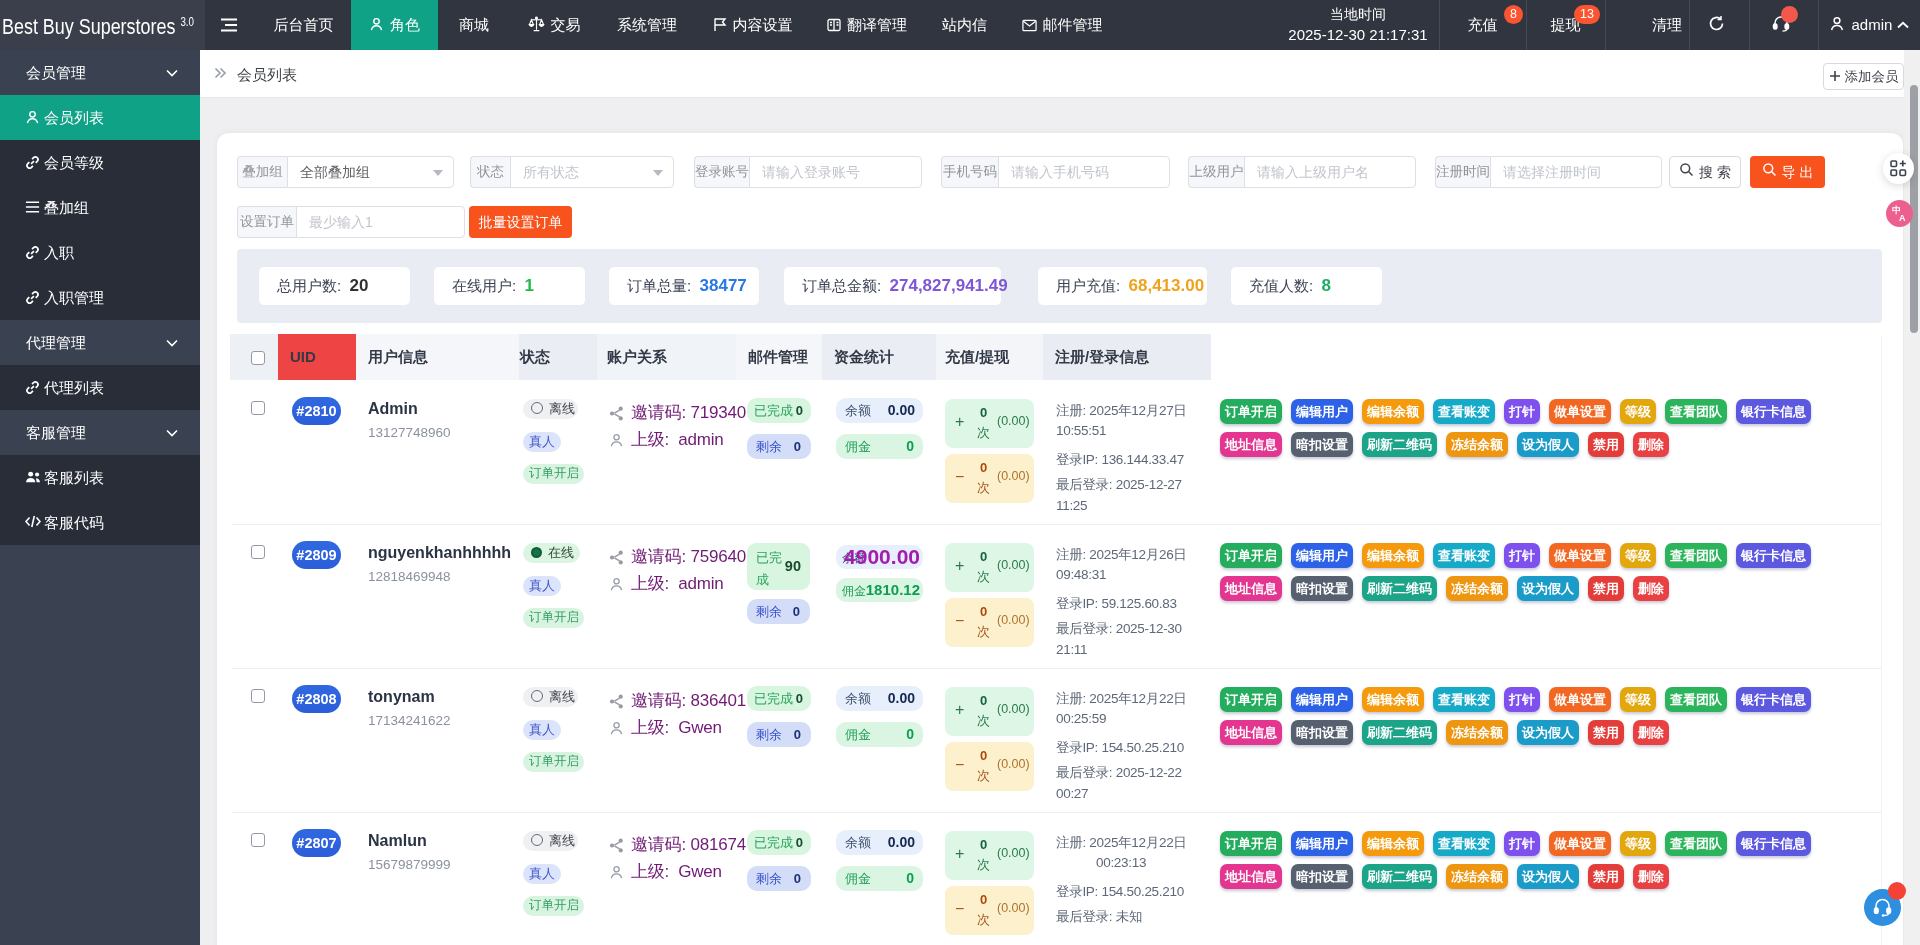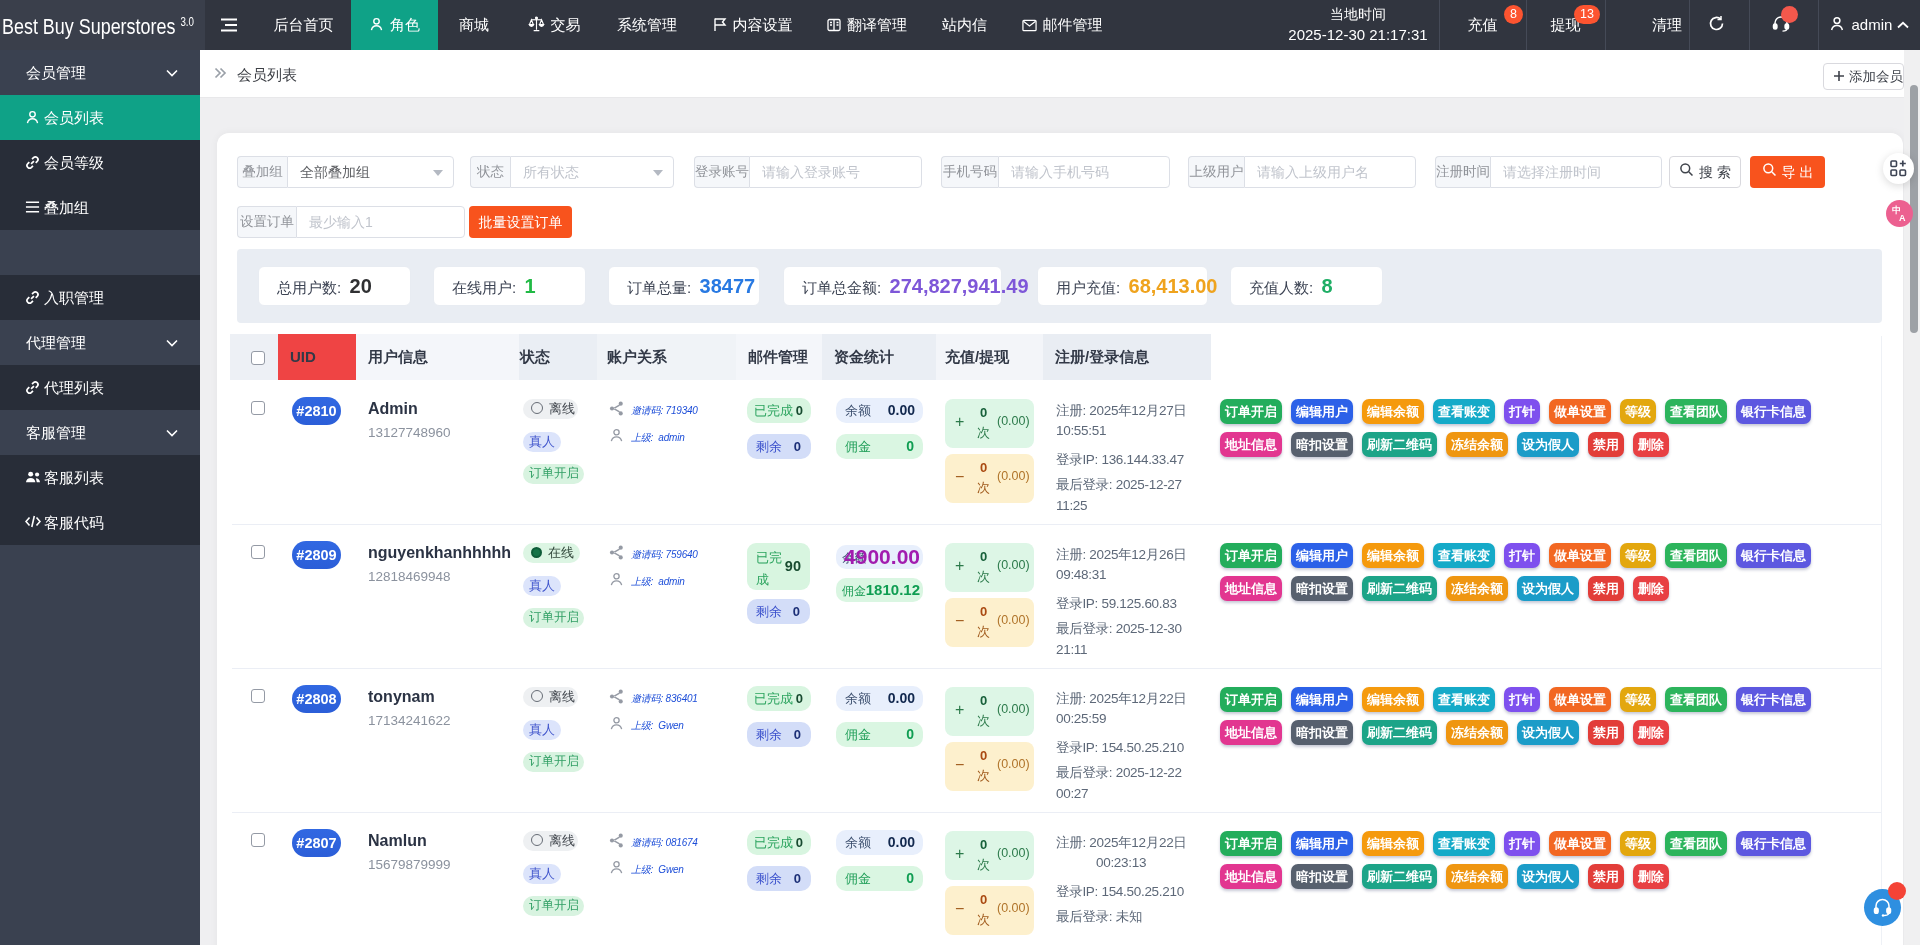--- a/index.html
+++ b/index.html
@@ -26,31 +26,31 @@
 #crumb{position:absolute;left:200px;top:50px;width:1720px;height:48px;background:#fff;border-bottom:1px solid #e8e8ea;}
 #card{position:absolute;left:217px;top:133px;width:1686px;height:830px;background:#fff;border-radius:12px;box-shadow:0 0 8px rgba(0,0,0,.05);}
 .lbl{position:absolute;height:32px;line-height:30px;white-space:nowrap;background:#f5f7fa;border:1px solid #dcdfe6;border-right:none;border-radius:4px 0 0 4px;color:#909399;font-size:13.5px;text-align:center;top:156px;}
 .inp{position:absolute;height:32px;line-height:30px;white-space:nowrap;overflow:hidden;background:#fff;border:1px solid #dcdfe6;border-radius:0 4px 4px 0;color:#c0c4cc;font-size:14px;padding-left:12px;top:156px;}
 .inp.val{color:#606266;}
 .caret{position:absolute;right:10px;top:13px;width:0;height:0;border-left:5px solid transparent;border-right:5px solid transparent;border-top:6px solid #b4b9c2;}
 .obtn{position:absolute;background:#f8531d;border-radius:4px;color:#fff;font-size:14px;text-align:center;}
 
 #statband{position:absolute;left:237px;top:249px;width:1645px;height:74px;background:#e9edf3;border-radius:4px;}
 .stat{position:absolute;top:266px;height:40px;background:#fff;border:1px solid #e8ecf2;border-radius:6px;line-height:38px;font-size:15px;color:#3c4353;padding-left:18px;white-space:nowrap;}
-.stat b{font-size:20px;}
+.stat b{font-size:17px;}
 
 .th{position:absolute;top:334px;height:46px;line-height:46px;font-size:15px;font-weight:bold;color:#323947;padding-left:12px;}
 .cb{position:absolute;width:14px;height:14px;border:1.5px solid #949aa5;border-radius:3px;background:#fff;}
 
 .rowline{position:absolute;left:232px;width:1649px;height:1px;background:#ebeef5;}
 .uid{position:absolute;height:28px;line-height:28px;border-radius:14px;background:linear-gradient(180deg,#3168e2,#2b5ed8);color:#fff;font-weight:bold;font-size:14.5px;text-align:center;}
 .nm{position:absolute;font-size:16px;font-weight:bold;color:#2b3344;}
 .ph{position:absolute;font-size:13.5px;color:#8b929e;}
 .pl{position:absolute;border-radius:10px;font-size:13px;line-height:19px;white-space:nowrap;}
-.acc{position:absolute;font-size:10px;letter-spacing:-0.2px;color:#1d4ed8;white-space:nowrap;font-style:italic;}
+.acc{position:absolute;font-size:17px;letter-spacing:-0.2px;color:#701a75;white-space:nowrap;}
 .acc svg{vertical-align:-2.5px;margin-right:7px;}
 .regtx{position:absolute;font-size:13.5px;letter-spacing:-0.3px;color:#5d6878;white-space:nowrap;}
 .bx{position:absolute;border-radius:8px;width:89px;height:49px;}
 .btns{position:absolute;width:600px;white-space:nowrap;}
 .bt{display:inline-block;height:25px;line-height:25px;border-radius:7px;color:#fff;font-size:13px;font-weight:600;padding:0 5px;margin-right:9px;box-shadow:0 2px 3px rgba(30,40,90,.25);}
 
 #sctrack{position:absolute;left:1904px;top:50px;width:16px;height:895px;background:#f0f0f1;}
 #scthumb{position:absolute;left:1910px;top:85px;width:8px;height:248px;background:#9da1a6;border-radius:4px;}
 </style></head><body>
 <div id="pg">
@@ -146,20 +146,28 @@
       </svg>
       <span class="tx">会员等级</span>
     </div>
     <div class="si" style="top:185px;">
       <svg class="ic" width="15" height="14" viewBox="0 0 16 14" fill="none" stroke="#fff" stroke-width="1.7">
         <path d="M1 2h14M1 7h14M1 12h14" stroke-dasharray="0"></path>
         <path d="M1 2l3-1.2" stroke-width="0"></path>
       </svg>
       <span class="tx">叠加组</span>
     </div>
+    <div class="si" style="top:230px;">
+      <svg class="ic" width="15" height="15" viewBox="0 0 16 16" fill="none" stroke="#fff" stroke-width="1.8">
+        <path d="M6.5 9.5l3-3"></path>
+        <path d="M7.5 4.5l1.6-1.6a2.7 2.7 0 0 1 3.9 3.9L11.4 8.4"></path>
+        <path d="M8.5 11.5l-1.6 1.6a2.7 2.7 0 0 1-3.9-3.9l1.6-1.6"></path>
+      </svg>
+      <span class="tx">入职</span>
+    </div>
     <div class="si" style="top:275px;">
       <svg class="ic" width="15" height="15" viewBox="0 0 16 16" fill="none" stroke="#fff" stroke-width="1.8">
         <path d="M6.5 9.5l3-3"></path>
         <path d="M7.5 4.5l1.6-1.6a2.7 2.7 0 0 1 3.9 3.9L11.4 8.4"></path>
         <path d="M8.5 11.5l-1.6 1.6a2.7 2.7 0 0 1-3.9-3.9l1.6-1.6"></path>
       </svg>
       <span class="tx">入职管理</span>
     </div>
     <div class="si sh" style="top:320px;">
       <span class="tx">代理管理</span>
@@ -194,21 +202,21 @@
       <svg class="ic" width="16" height="13" viewBox="0 0 16 13" fill="none" stroke="#fff" stroke-width="1.6">
         <path d="M4.5 2.5L1 6.5l3.5 4M11.5 2.5L15 6.5l-3.5 4M9.3 1L6.8 12"></path>
       </svg>
       <span class="tx">客服代码</span>
     </div>
     <div id="crumb"></div>
     <div class="ab" style="left:213px;top:66px;"><svg width="14" height="14" viewBox="0 0 14 14" fill="none" stroke="#9aa0a8" stroke-width="1.7">
         <path d="M2.5 2.5l4.5 4.5-4.5 4.5M7.5 2.5L12 7l-4.5 4.5"></path>
       </svg></div>
     <div class="ab" style="left:237px;top:66px;font-size:15px;color:#3c3f45;">会员列表</div>
-    <div class="ab" style="left:1823px;top:63px;width:81px;height:27px;background:#fff;border:1px solid #d9d9de;border-radius:4px;line-height:25px;text-align:right;font-size:13.5px;color:#3f434b;"><svg width="12" height="12" viewBox="0 0 12 12" style="vertical-align:-1px;margin-right:4px;">
+    <div class="ab" style="left:1823px;top:63px;width:81px;height:27px;background:#fff;border:1px solid #d9d9de;border-radius:4px;line-height:25px;text-align:center;font-size:13.5px;color:#3f434b;"><svg width="12" height="12" viewBox="0 0 12 12" style="vertical-align:-1px;margin-right:4px;">
         <path d="M6 1v10M1 6h10" stroke="#3f434b" stroke-width="1.6"></path>
       </svg>添加会员</div>
     <div id="card"></div>
     <div class="lbl" style="left:237px;width:50px;">叠加组</div>
     <div class="inp val" style="left:287px;width:167px;">全部叠加组<div class="caret"></div></div>
     <div class="lbl" style="left:470px;width:40px;">状态</div>
     <div class="inp" style="left:510px;width:164px;">所有状态<div class="caret"></div></div>
     <div class="lbl" style="left:694px;width:55px;">登录账号</div>
     <div class="inp" style="left:749px;width:173px;">请输入登录账号</div>
     <div class="lbl" style="left:941px;width:57px;">手机号码</div>

